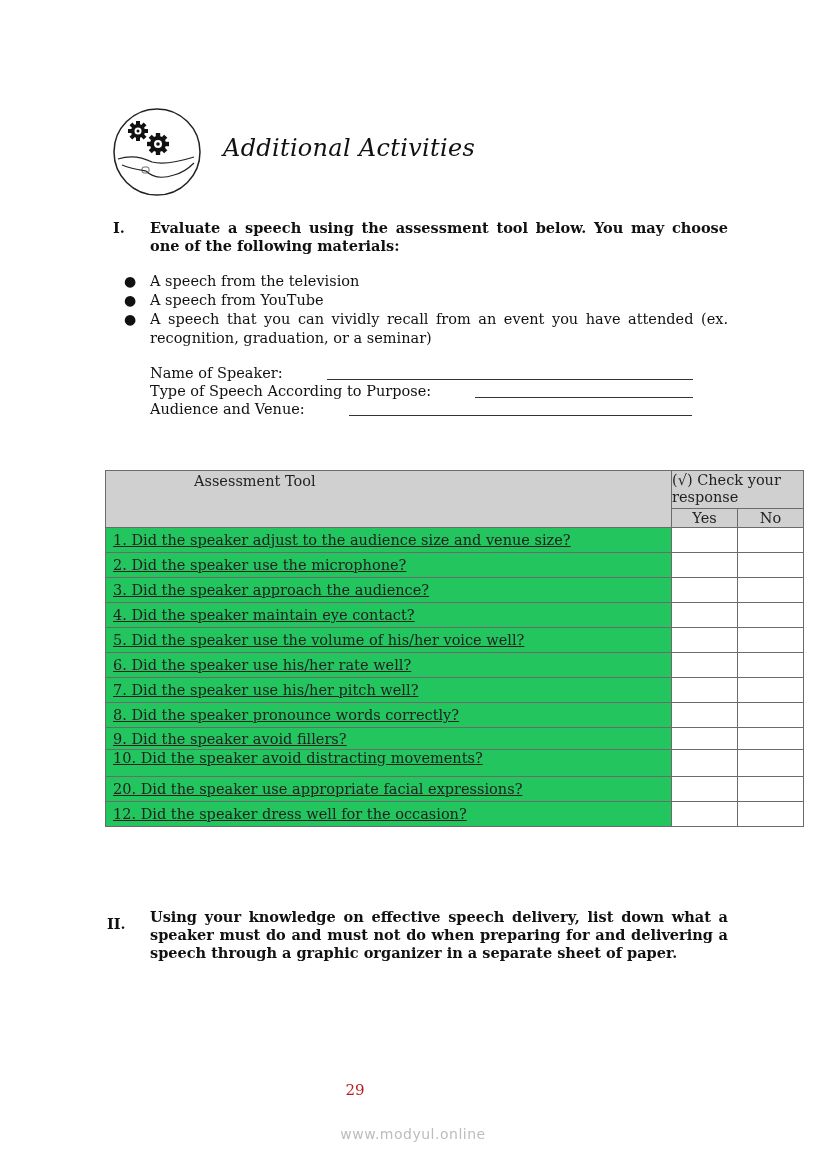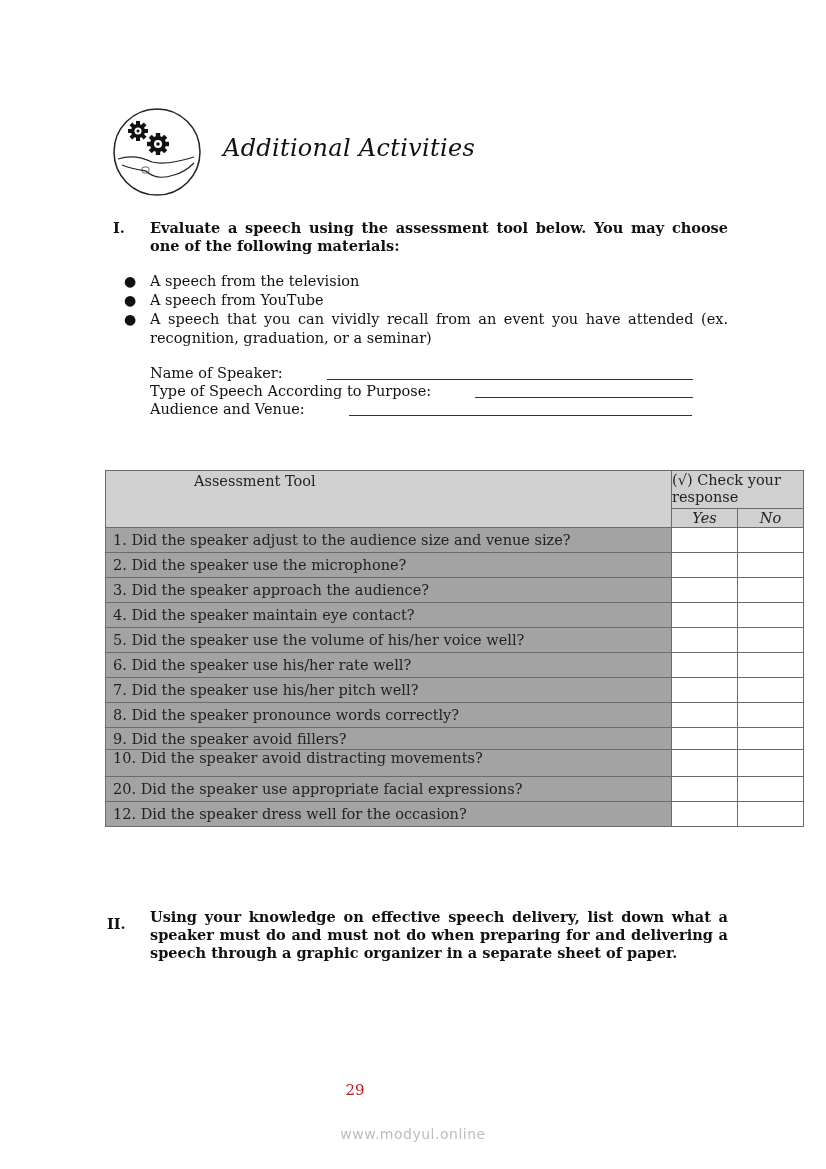--- a/index.html
+++ b/index.html
@@ -18,25 +18,25 @@
     .bullet-dot { width: 26px; flex: none; font-size: 14px; }
     .bullet-text { flex: 1; text-align: justify; text-align-last: left; }
 
     .fields { left: 150px; top: 364px; font-size: 14.5px; line-height: 18px; }
     .field-row { display: flex; align-items: center; white-space: nowrap; gap: 40px; }
     .field-line { border-bottom: 1px solid #333; height: 13px; margin-left: 4px; }
 
     table.assess { position: absolute; left: 105px; top: 470px; border-collapse: collapse; font-size: 14.5px; color: #222; }
     table.assess td { border: 1px solid #6b6b6b; padding: 0; }
     .hdr { background: #d0d0d0; }
-    .q { background: #a3a3a3; width: 484px; height: 24px; padding-left: 7px !important; white-space: nowrap; }
+    .q { background: #22c55e; width: 484px; height: 24px; padding-left: 7px !important; white-space: nowrap; text-decoration: underline; }
     .ans { background: #ffffff; width: 65px; }
     .hdr-title { vertical-align: top; text-align: left; padding-left: 88px !important; padding-top: 2px !important; }
     .hdr-check { vertical-align: top; line-height: 17px; padding-top: 1px !important; }
-    .yn { text-align: center; height: 18px; line-height: 18px; font-style: italic; }
+    .yn { text-align: center; height: 18px; line-height: 18px; }
 
     .page-num { left: 0; width: 710px; top: 1081px; text-align: center; font-size: 15px; color: #b91c1c; }
     .watermark { left: 0; width: 826px; top: 1126px; text-align: center; font-family: "DejaVu Sans", sans-serif; font-size: 14px; color: #bdbdbd; letter-spacing: 0.5px; }
   </style>
 </head>
 <body>
 
 <div class="abs logo">
   <svg width="90" height="90" viewBox="0 0 90 90">
     <circle cx="45" cy="45" r="43" fill="none" stroke="#222" stroke-width="1.5"></circle>

